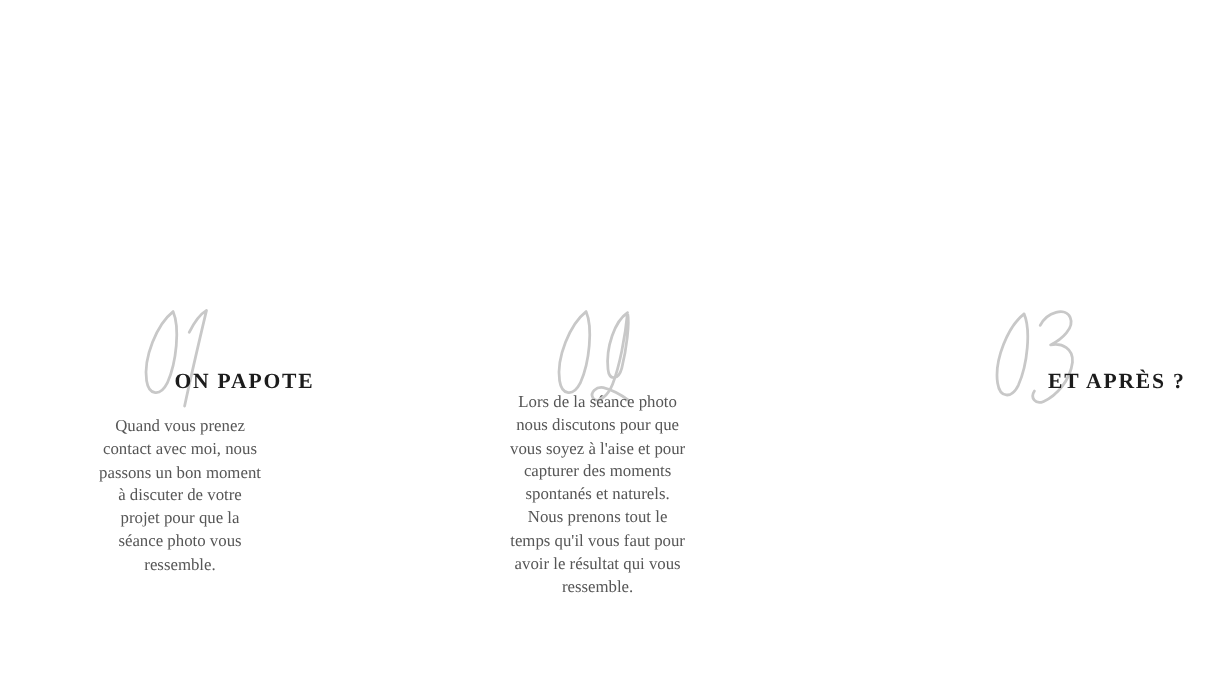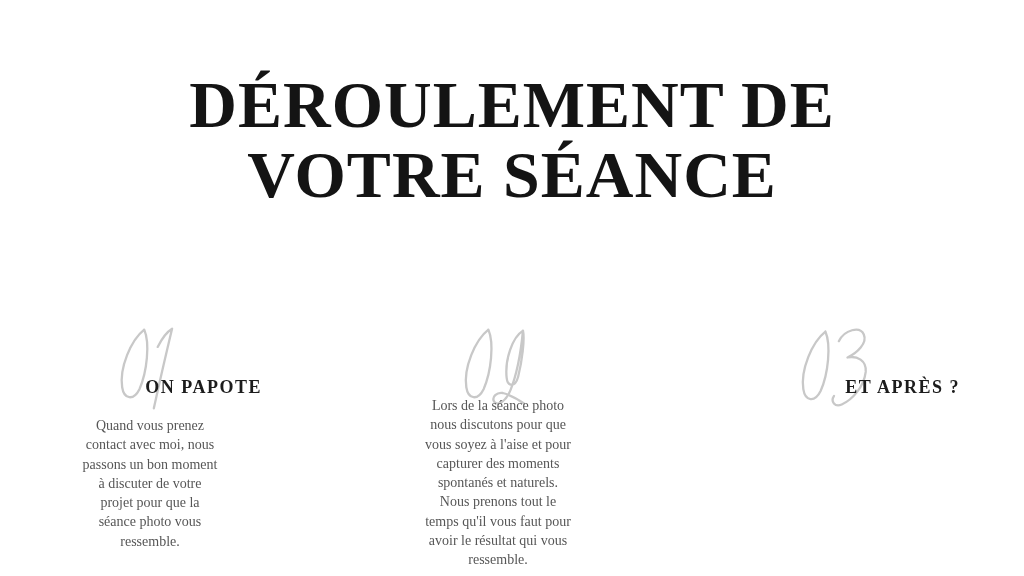--- a/index.html
+++ b/index.html
@@ -38,21 +38,21 @@
     top:253px;left:0;right:0;height:300px;
   }
   .step{
     position:absolute;
     top:0;
     padding-top:54px;
     text-align:center;
   }
   .step-1{left:38px;width:224px;}
   .step-2{left:380px;width:236px;}
-  .step-3{left:710px;width:250px;}
+  .step-3{left:738px;width:250px;}
   .digit{
     position:absolute;
     top:2px;left:50%;
     transform:translateX(-50%);
     width:96px;height:88px;
     z-index:1;
   }
   .digit path{
     fill:none;
     stroke:var(--script-number);
@@ -86,22 +86,20 @@
     overflow:hidden;
     clip:rect(0 0 0 0);
     white-space:nowrap;
   }
 </style>
 </head>
 <body>
 
 <div class="slide">
 
-  <h1 class="title">DÉROULEMENT DE
-VOTRE SÉANCE</h1>
 
   <div class="steps">
 
     <section class="step step-1">
       <svg class="digit" viewBox="0 0 100 90" aria-hidden="true">
         <path d="M 44 4 C 30 15, 18 44, 21 64 C 23 77, 33 78, 39 66 C 47 48, 50 18, 44 4"></path>
         <path d="M 58 22 C 63 12, 68 6, 73 3 C 68 24, 60 58, 54 86"></path>
       </svg>
       <span class="sr">01</span>
       <h2>ON PAPOTE</h2>

